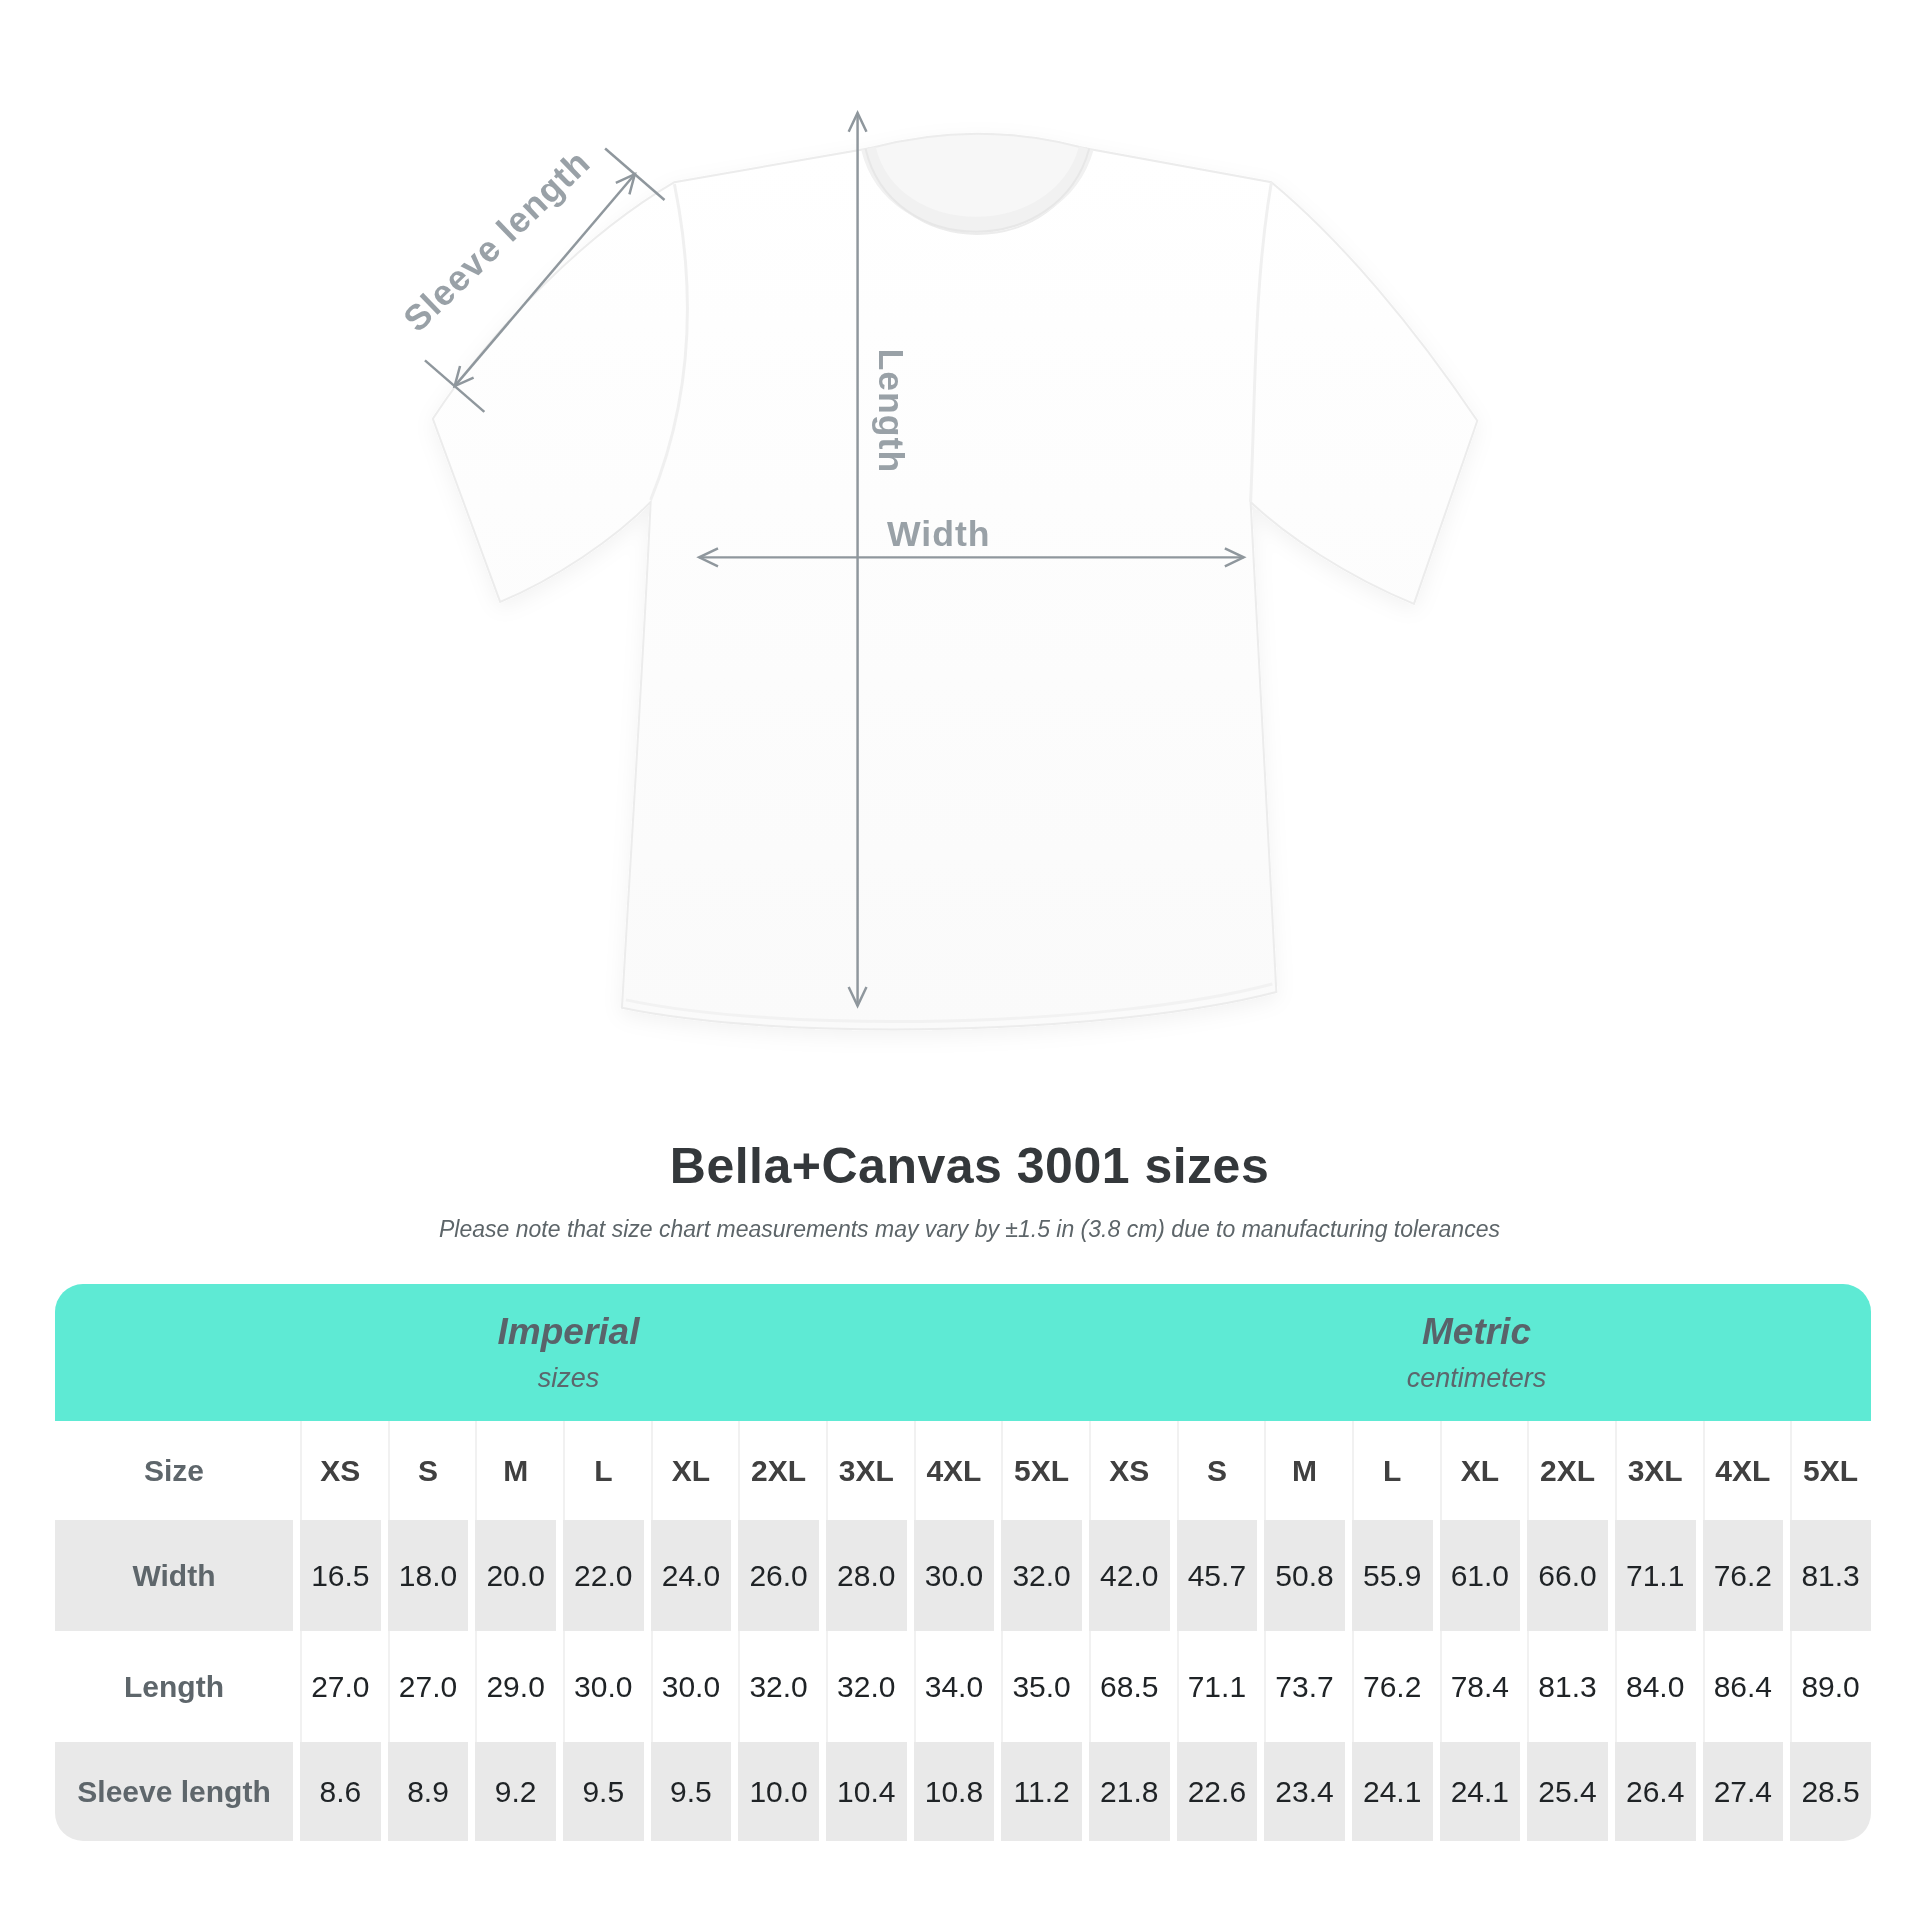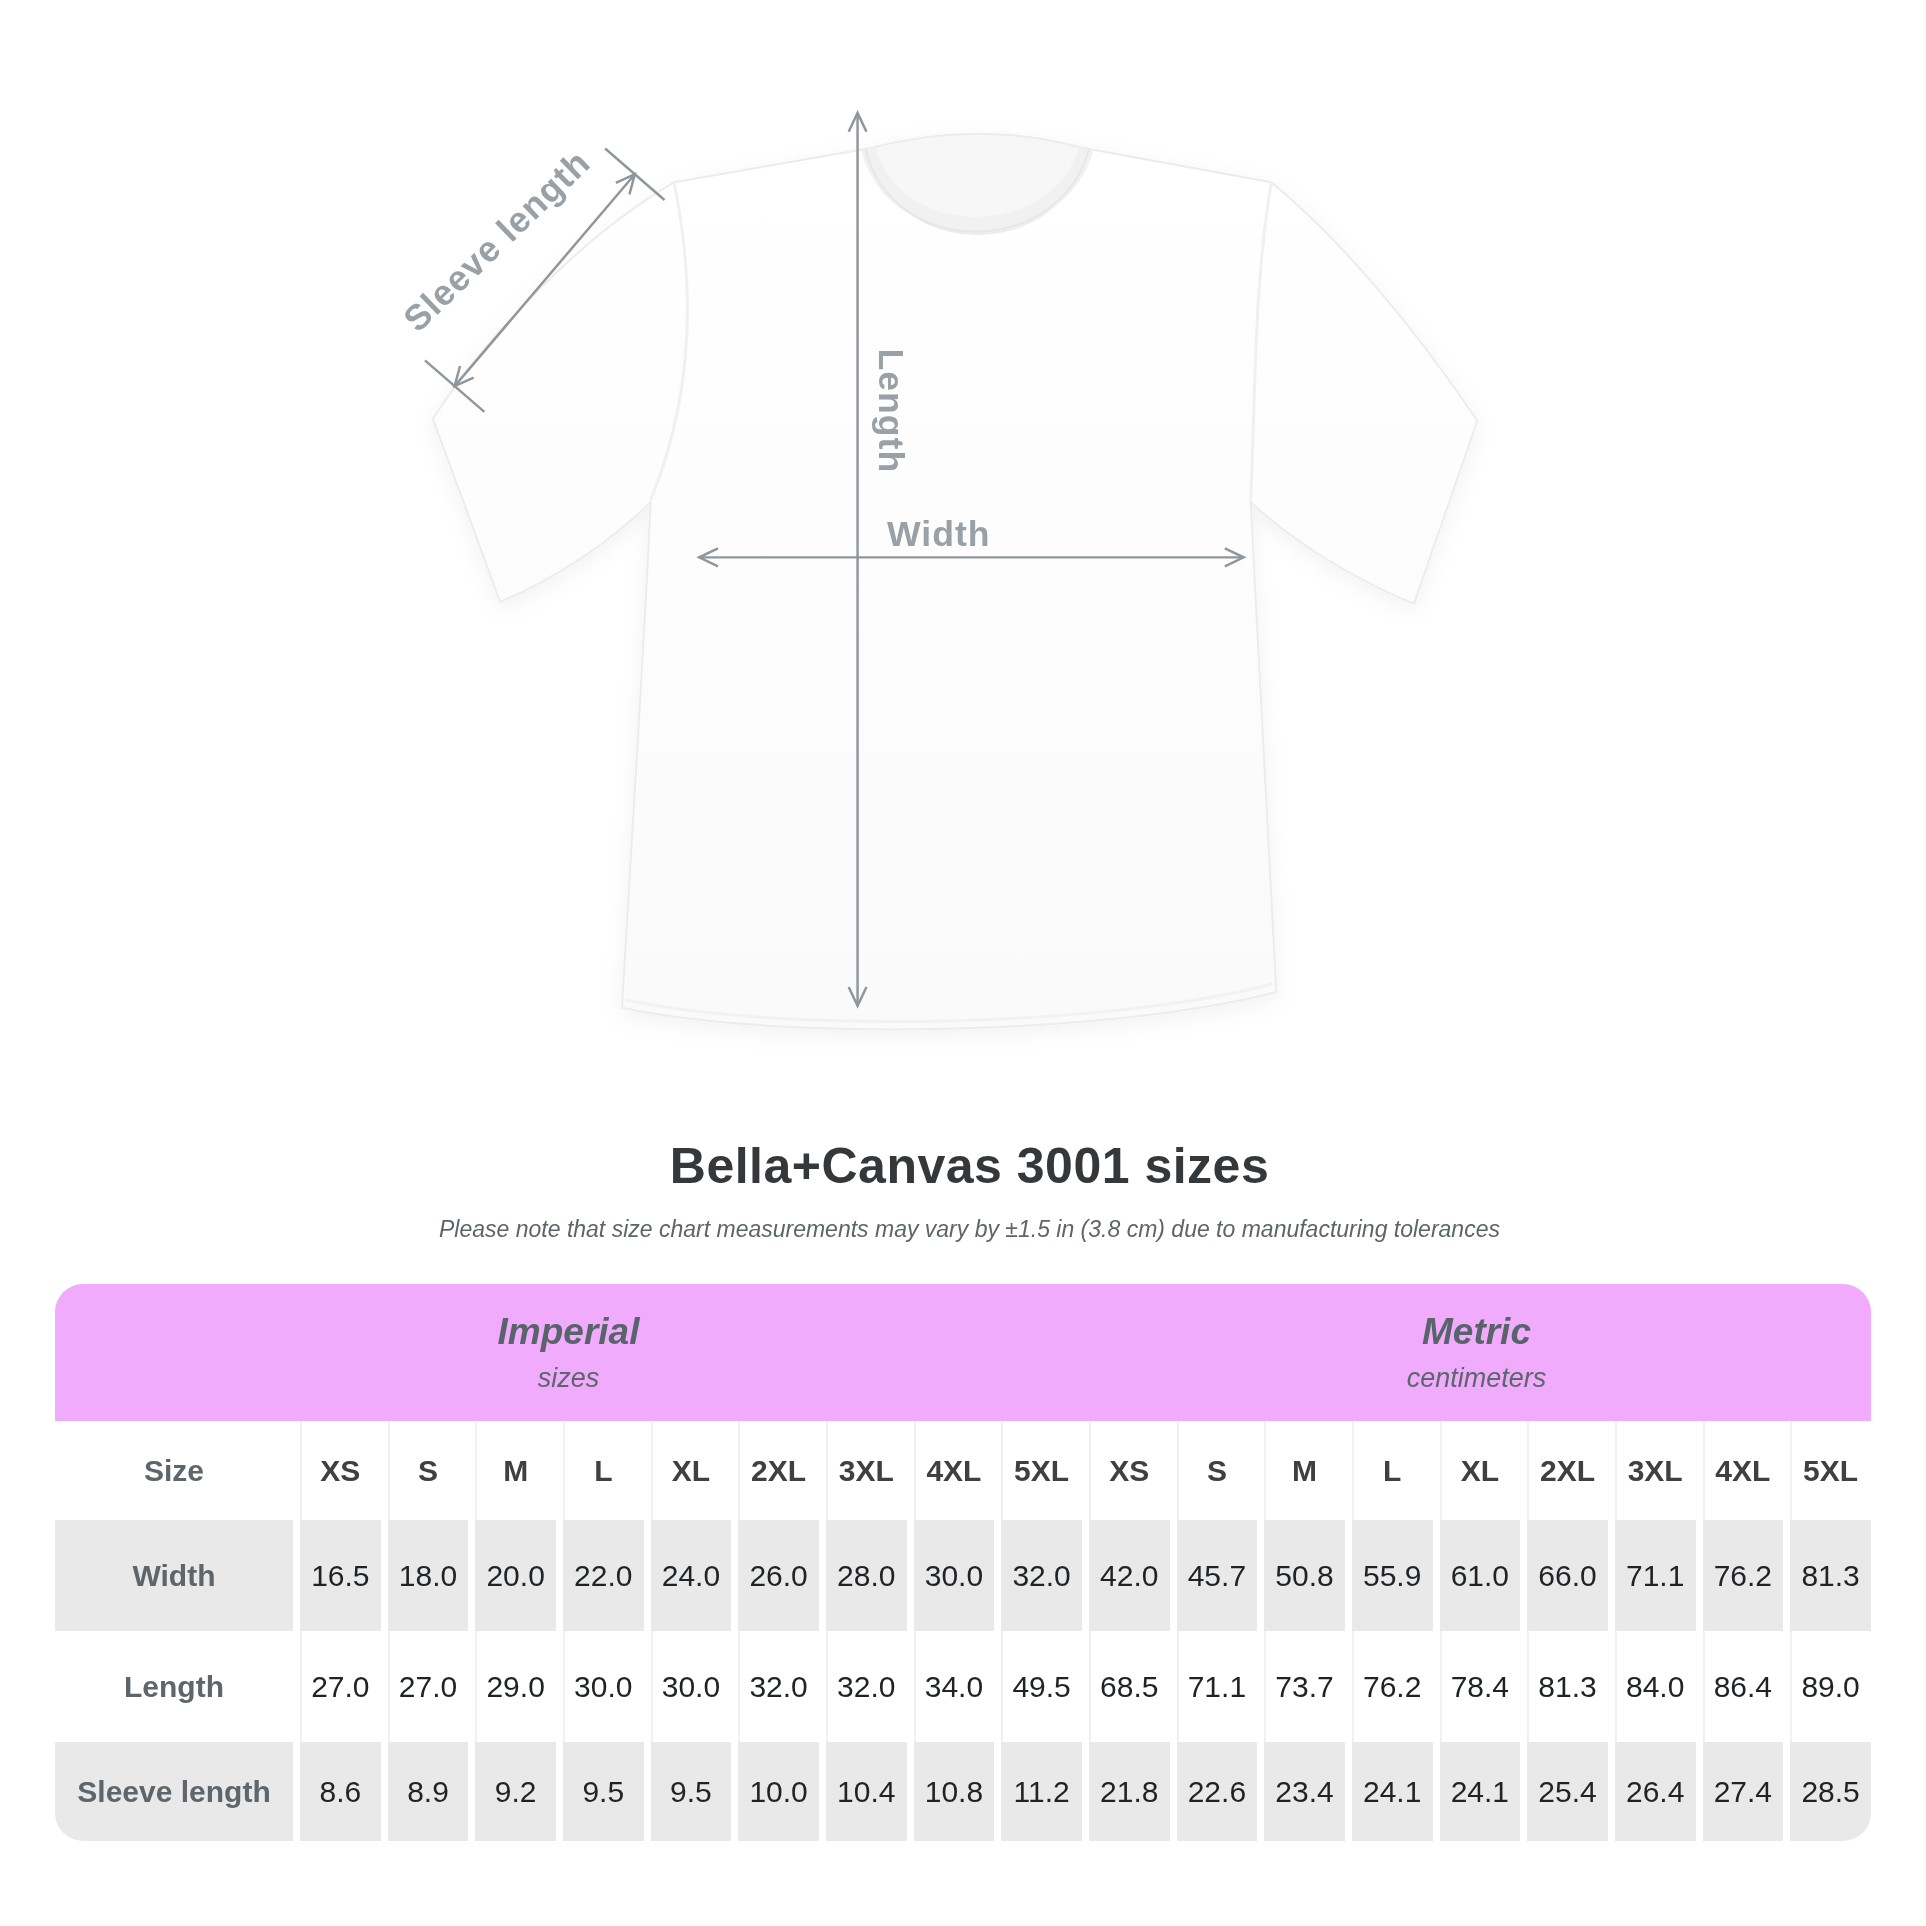--- a/index.html
+++ b/index.html
@@ -21,21 +21,21 @@
     letter-spacing:0.5px;
   }
   .heading p{
     margin:18px 0 0 0;font-size:23px;line-height:34px;font-style:italic;color:#5d6569;
   }
 
   
   .size-table{margin:38px 0 0 55px;width:1816px;}
   .band{display:flex;height:137px;}
   .band-cell{
-    background:#f0abfc;display:flex;flex-direction:column;justify-content:center;
+    background:#5eead4;display:flex;flex-direction:column;justify-content:center;
     align-items:center;text-align:center;
   }
   .band-left{width:1027px;border-top-left-radius:28px;}
   .band-right{width:789px;border-top-right-radius:28px;}
   .band-title{font-size:37px;font-weight:bold;font-style:italic;color:#59636a;}
   .band-unit{font-size:27px;font-style:italic;color:#5c666c;margin-top:10px;}
 
   table.measure{
     border-collapse:separate;border-spacing:0;table-layout:fixed;width:1816px;
   }
@@ -190,21 +190,21 @@
           <tr>
             <th class="row-label">Length</th>
             <td>27.0</td>
             <td>27.0</td>
             <td>29.0</td>
             <td>30.0</td>
             <td>30.0</td>
             <td>32.0</td>
             <td>32.0</td>
             <td>34.0</td>
-            <td>49.5</td>
+            <td>35.0</td>
             <td>68.5</td>
             <td>71.1</td>
             <td>73.7</td>
             <td>76.2</td>
             <td>78.4</td>
             <td>81.3</td>
             <td>84.0</td>
             <td>86.4</td>
             <td>89.0</td>
           </tr>

